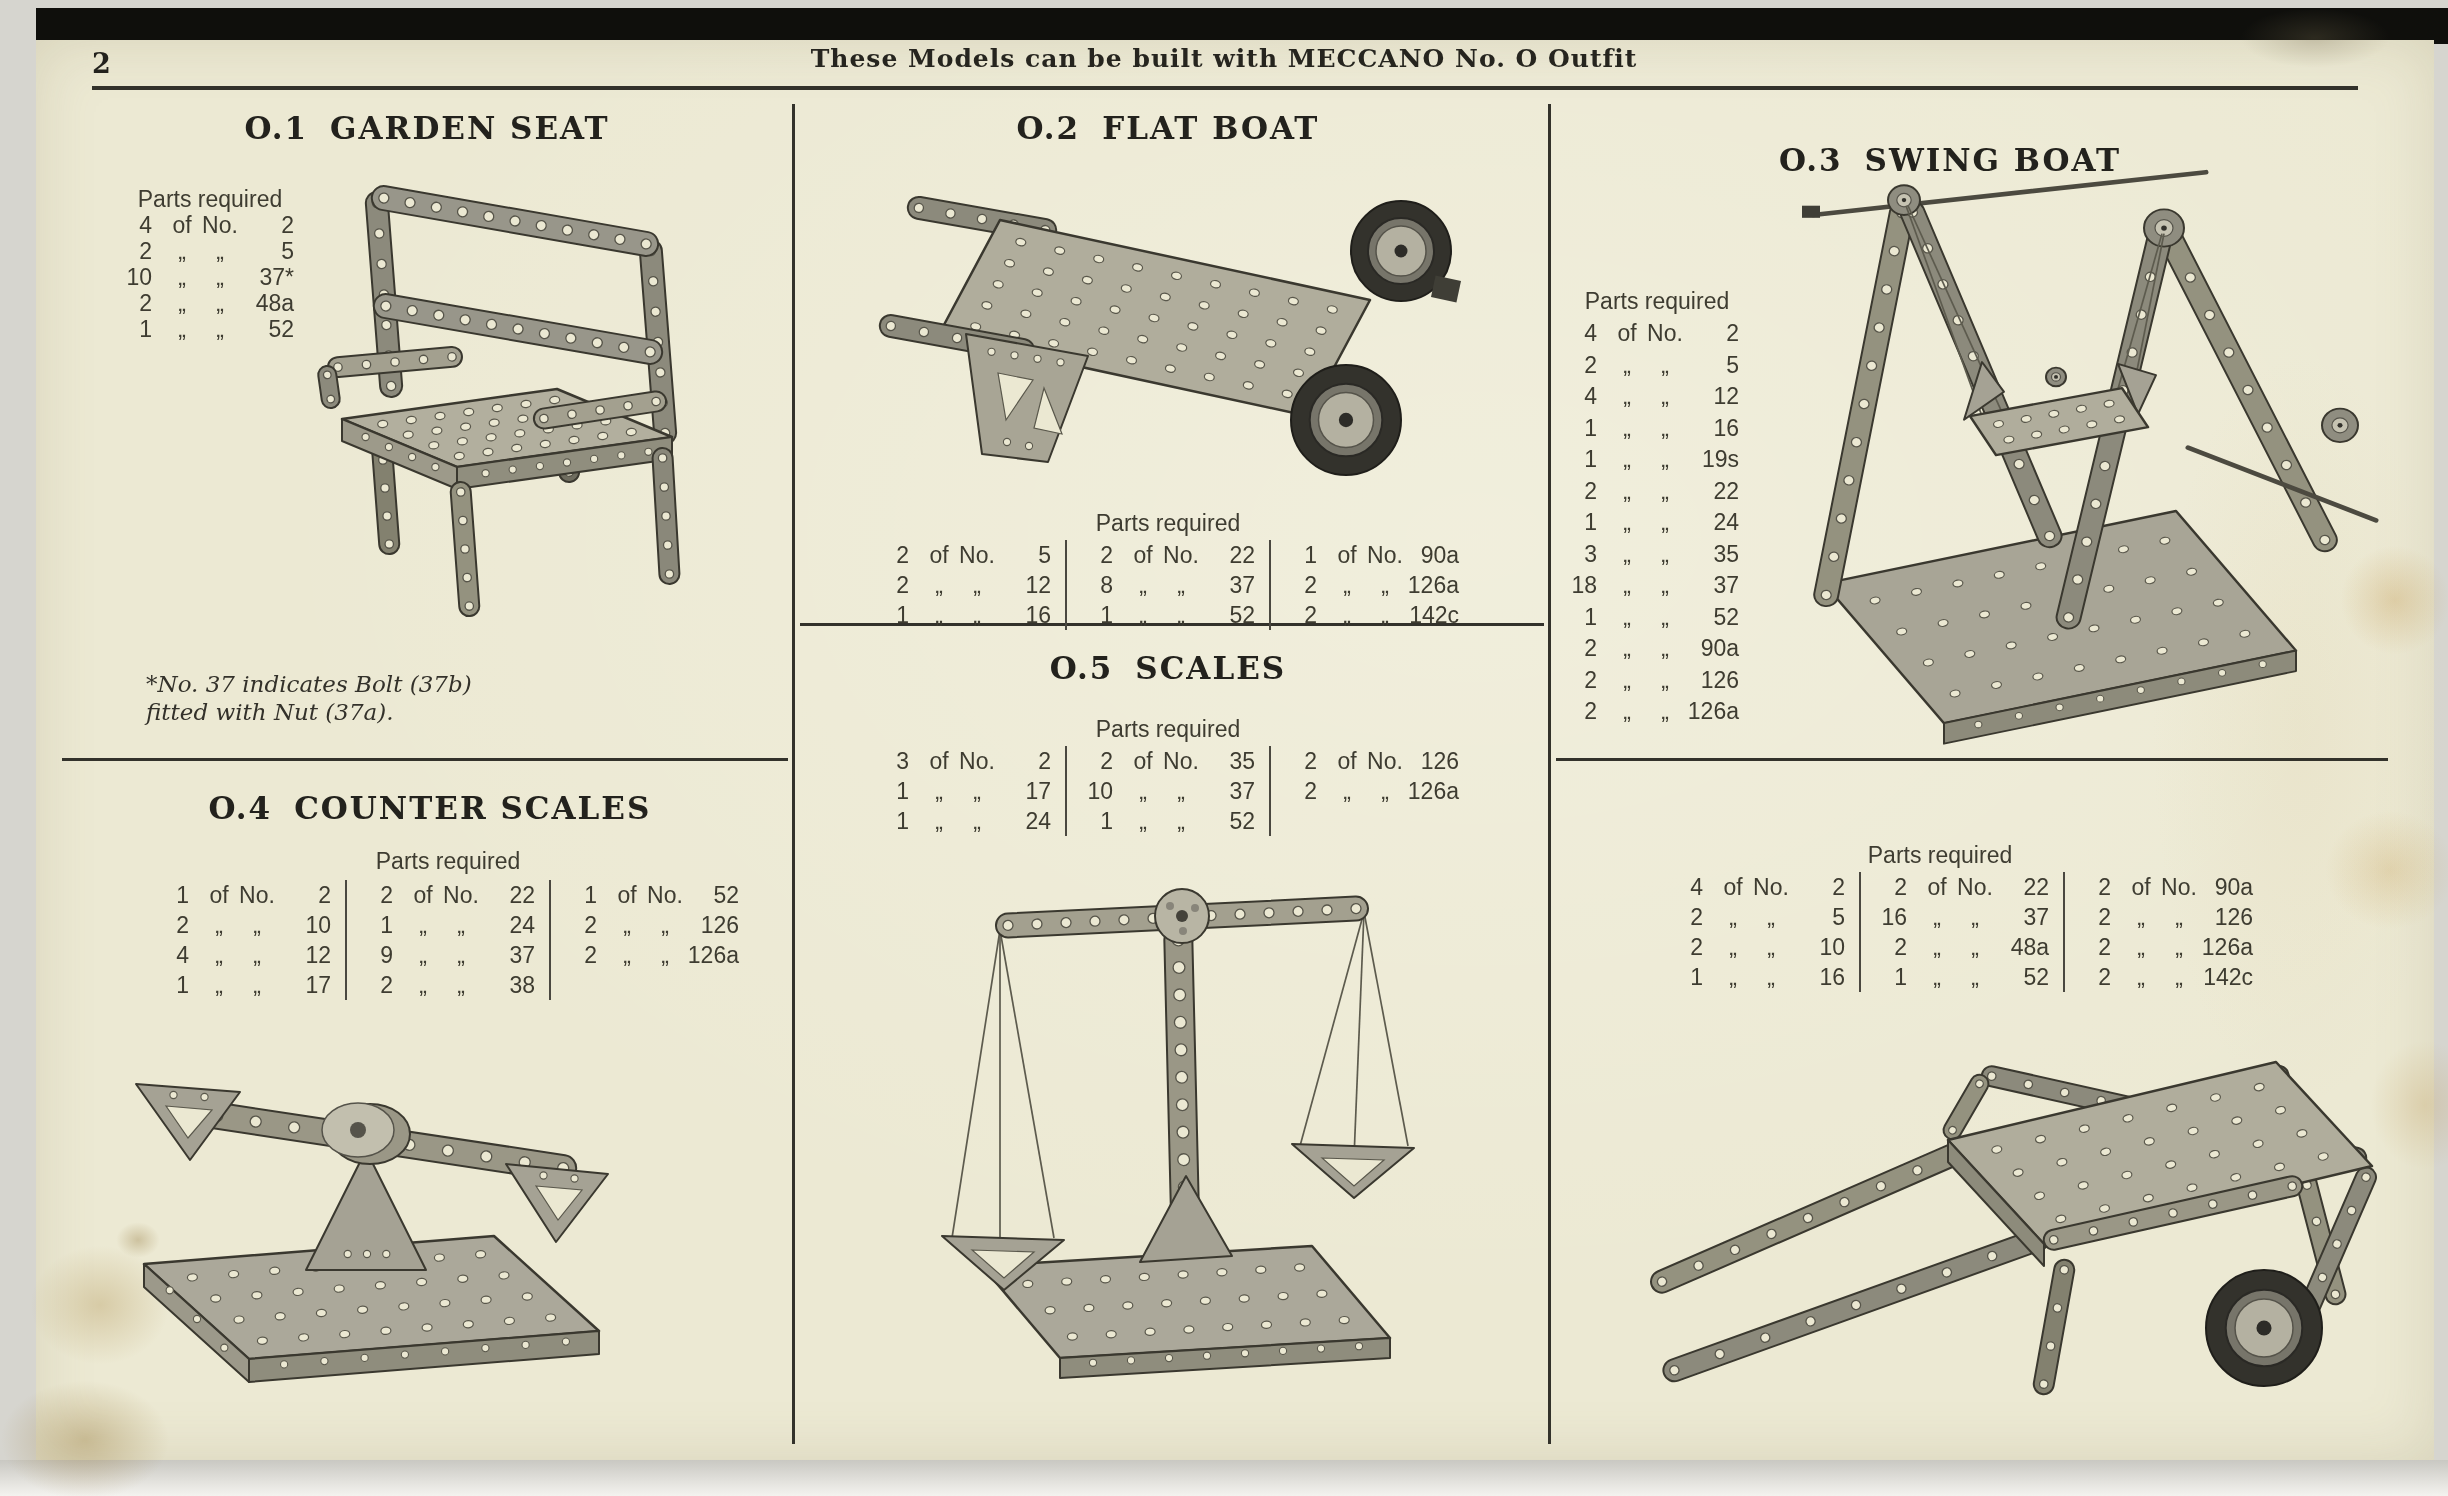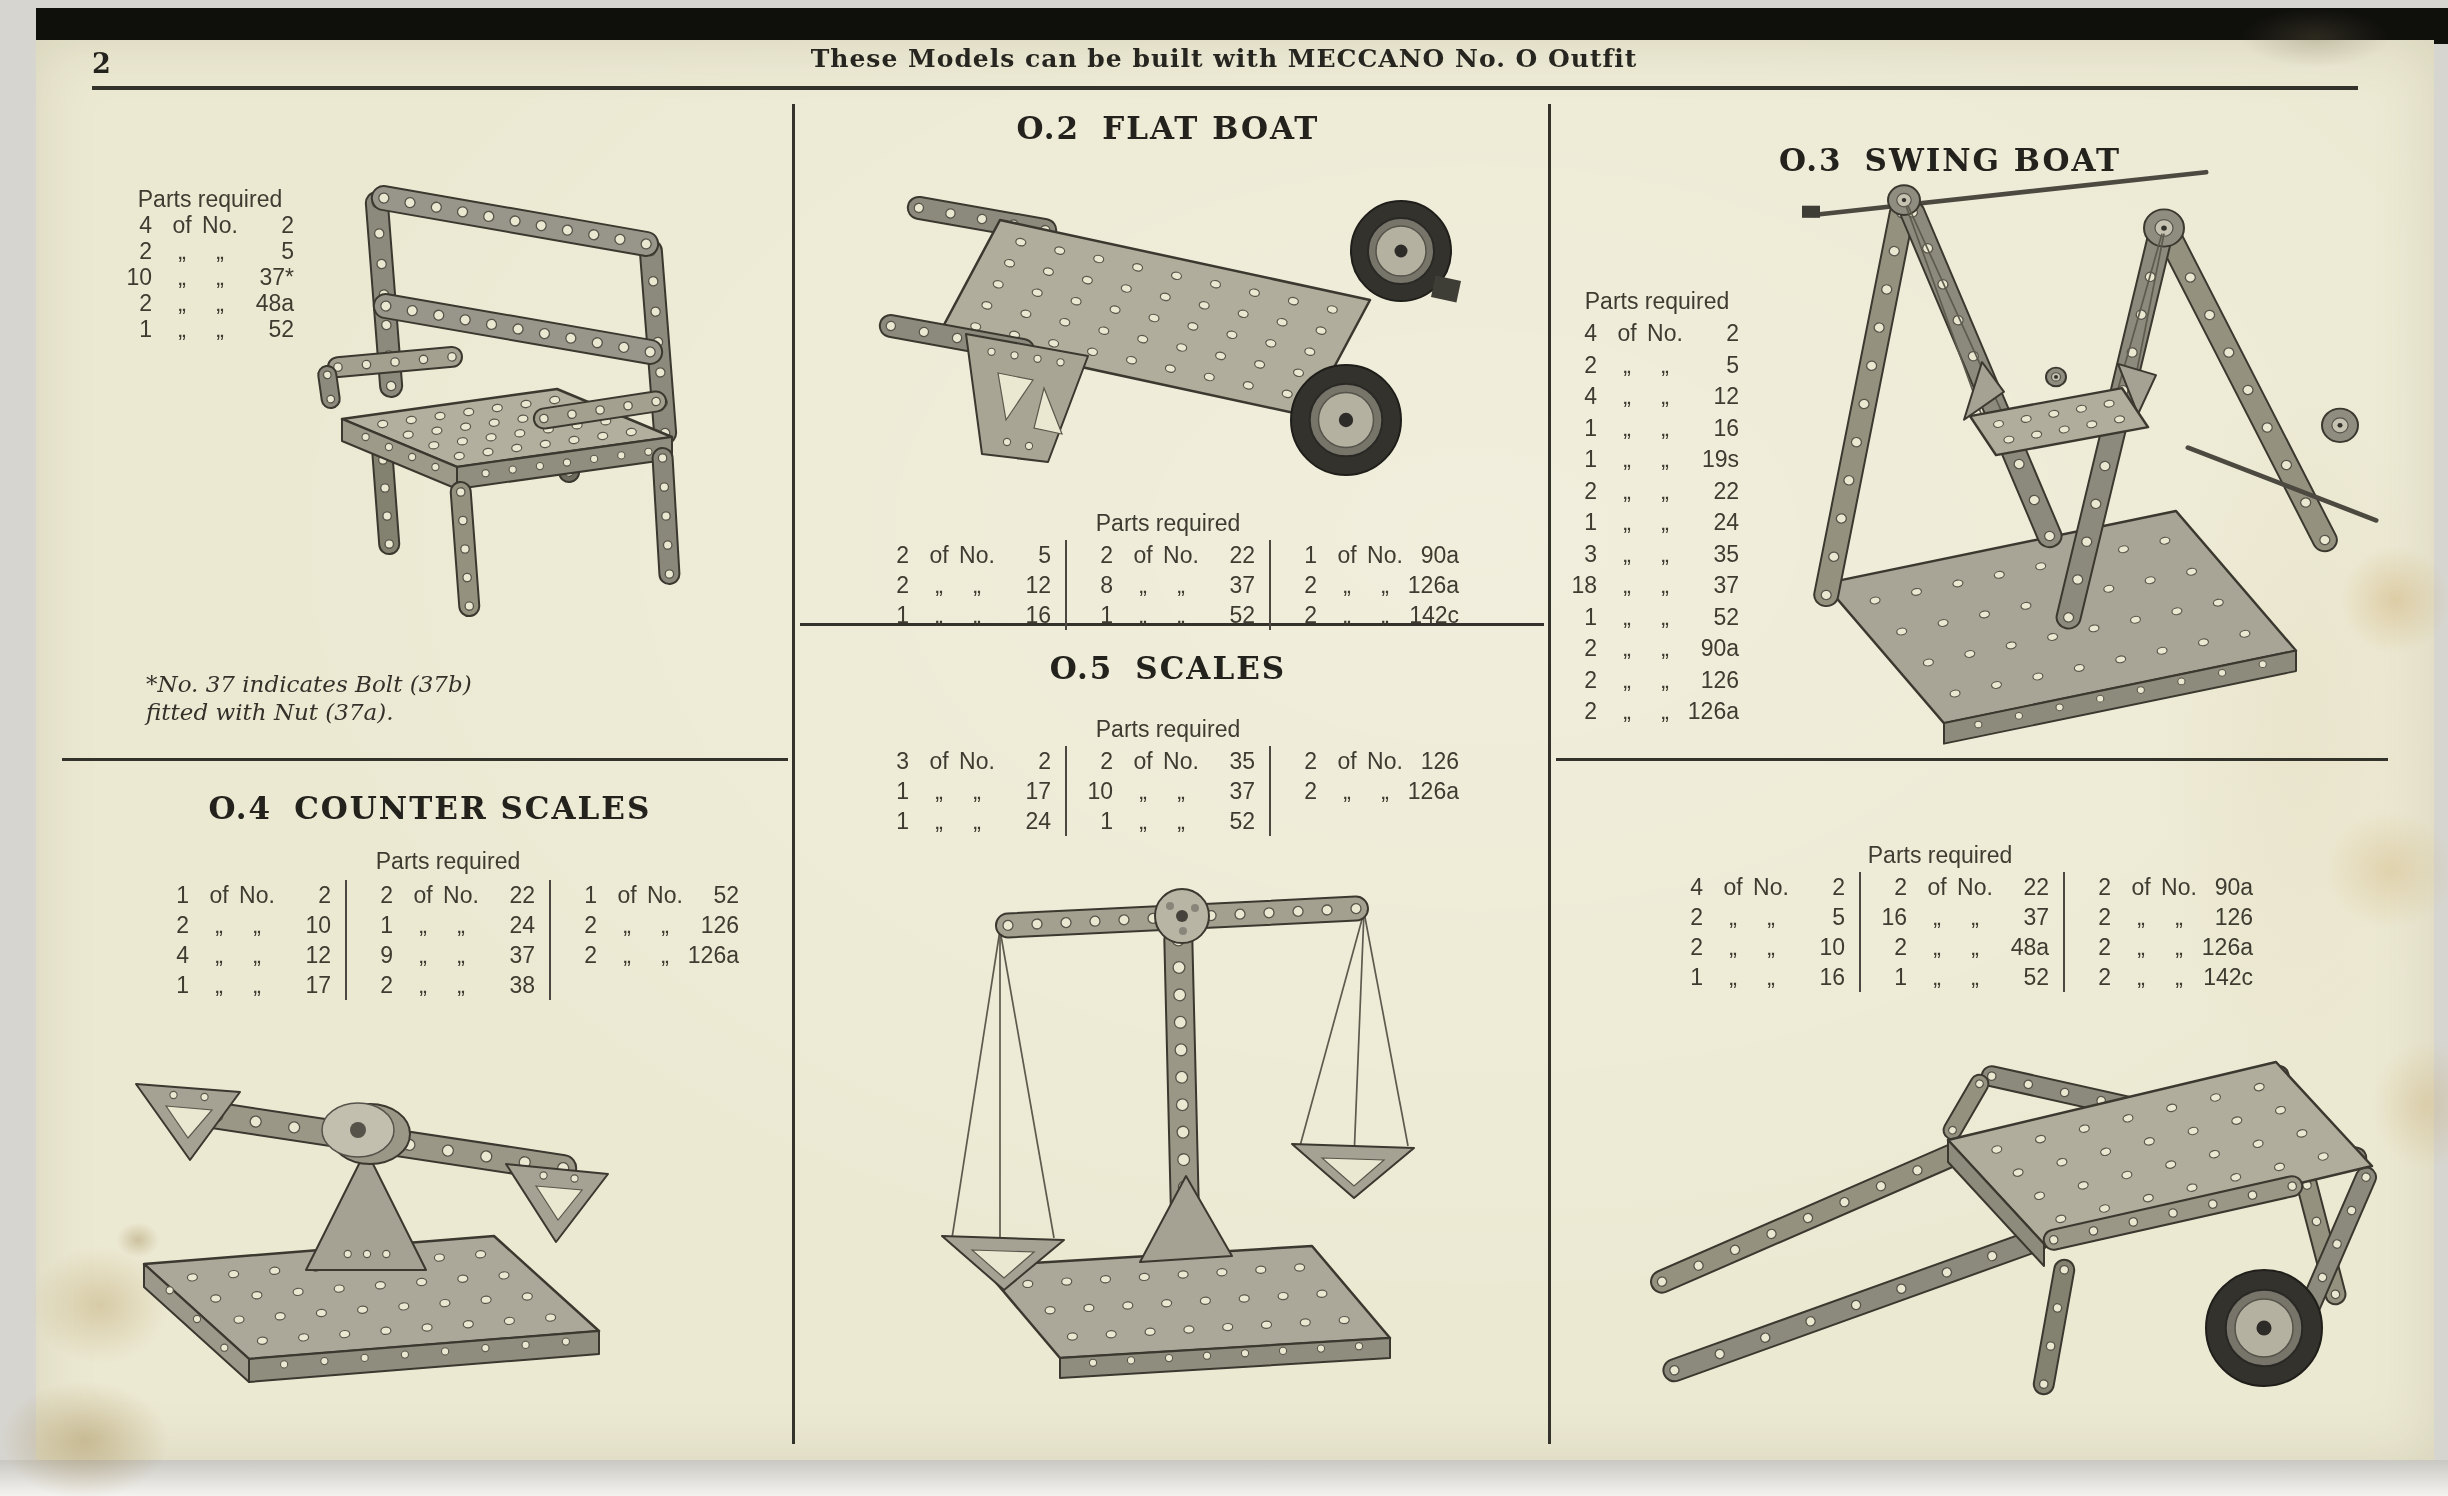--- a/index.html
+++ b/index.html
@@ -56,20 +56,23 @@
   <div class="pagenum" style="left:92px;top:48px;">2</div>
   <div class="pagehead" style="top:44px;">These Models can be built with MECCANO No. O Outfit</div>
   <div class="rule" style="left:92px;top:86px;width:2266px;height:4px;"></div>
 
   <div class="rule" style="left:792px;top:104px;width:3px;height:1340px;"></div>
   <div class="rule" style="left:1548px;top:104px;width:3px;height:1340px;"></div>
   <div class="rule" style="left:62px;top:758px;width:726px;height:3px;"></div>
   <div class="rule" style="left:800px;top:623px;width:744px;height:3px;"></div>
   <div class="rule" style="left:1556px;top:758px;width:832px;height:3px;"></div>
 
+  <div class="mtitle" style="left:127px;top:110px;width:600px;">
+    <span class="code">O.1</span><span>GARDEN SEAT</span>
+  </div>
   <div class="plabel" style="left:120px;top:186px;width:180px;">Parts required</div>
   <div class="parts single lh26" style="left:120px;top:212px;">
       <div class="pcol">
         <div class="prow">
           <span class="pq">4</span>
           <span class="pm">
             <i>of</i>
             <i>No.</i>
           </span>
           <span class="pn">2</span>

